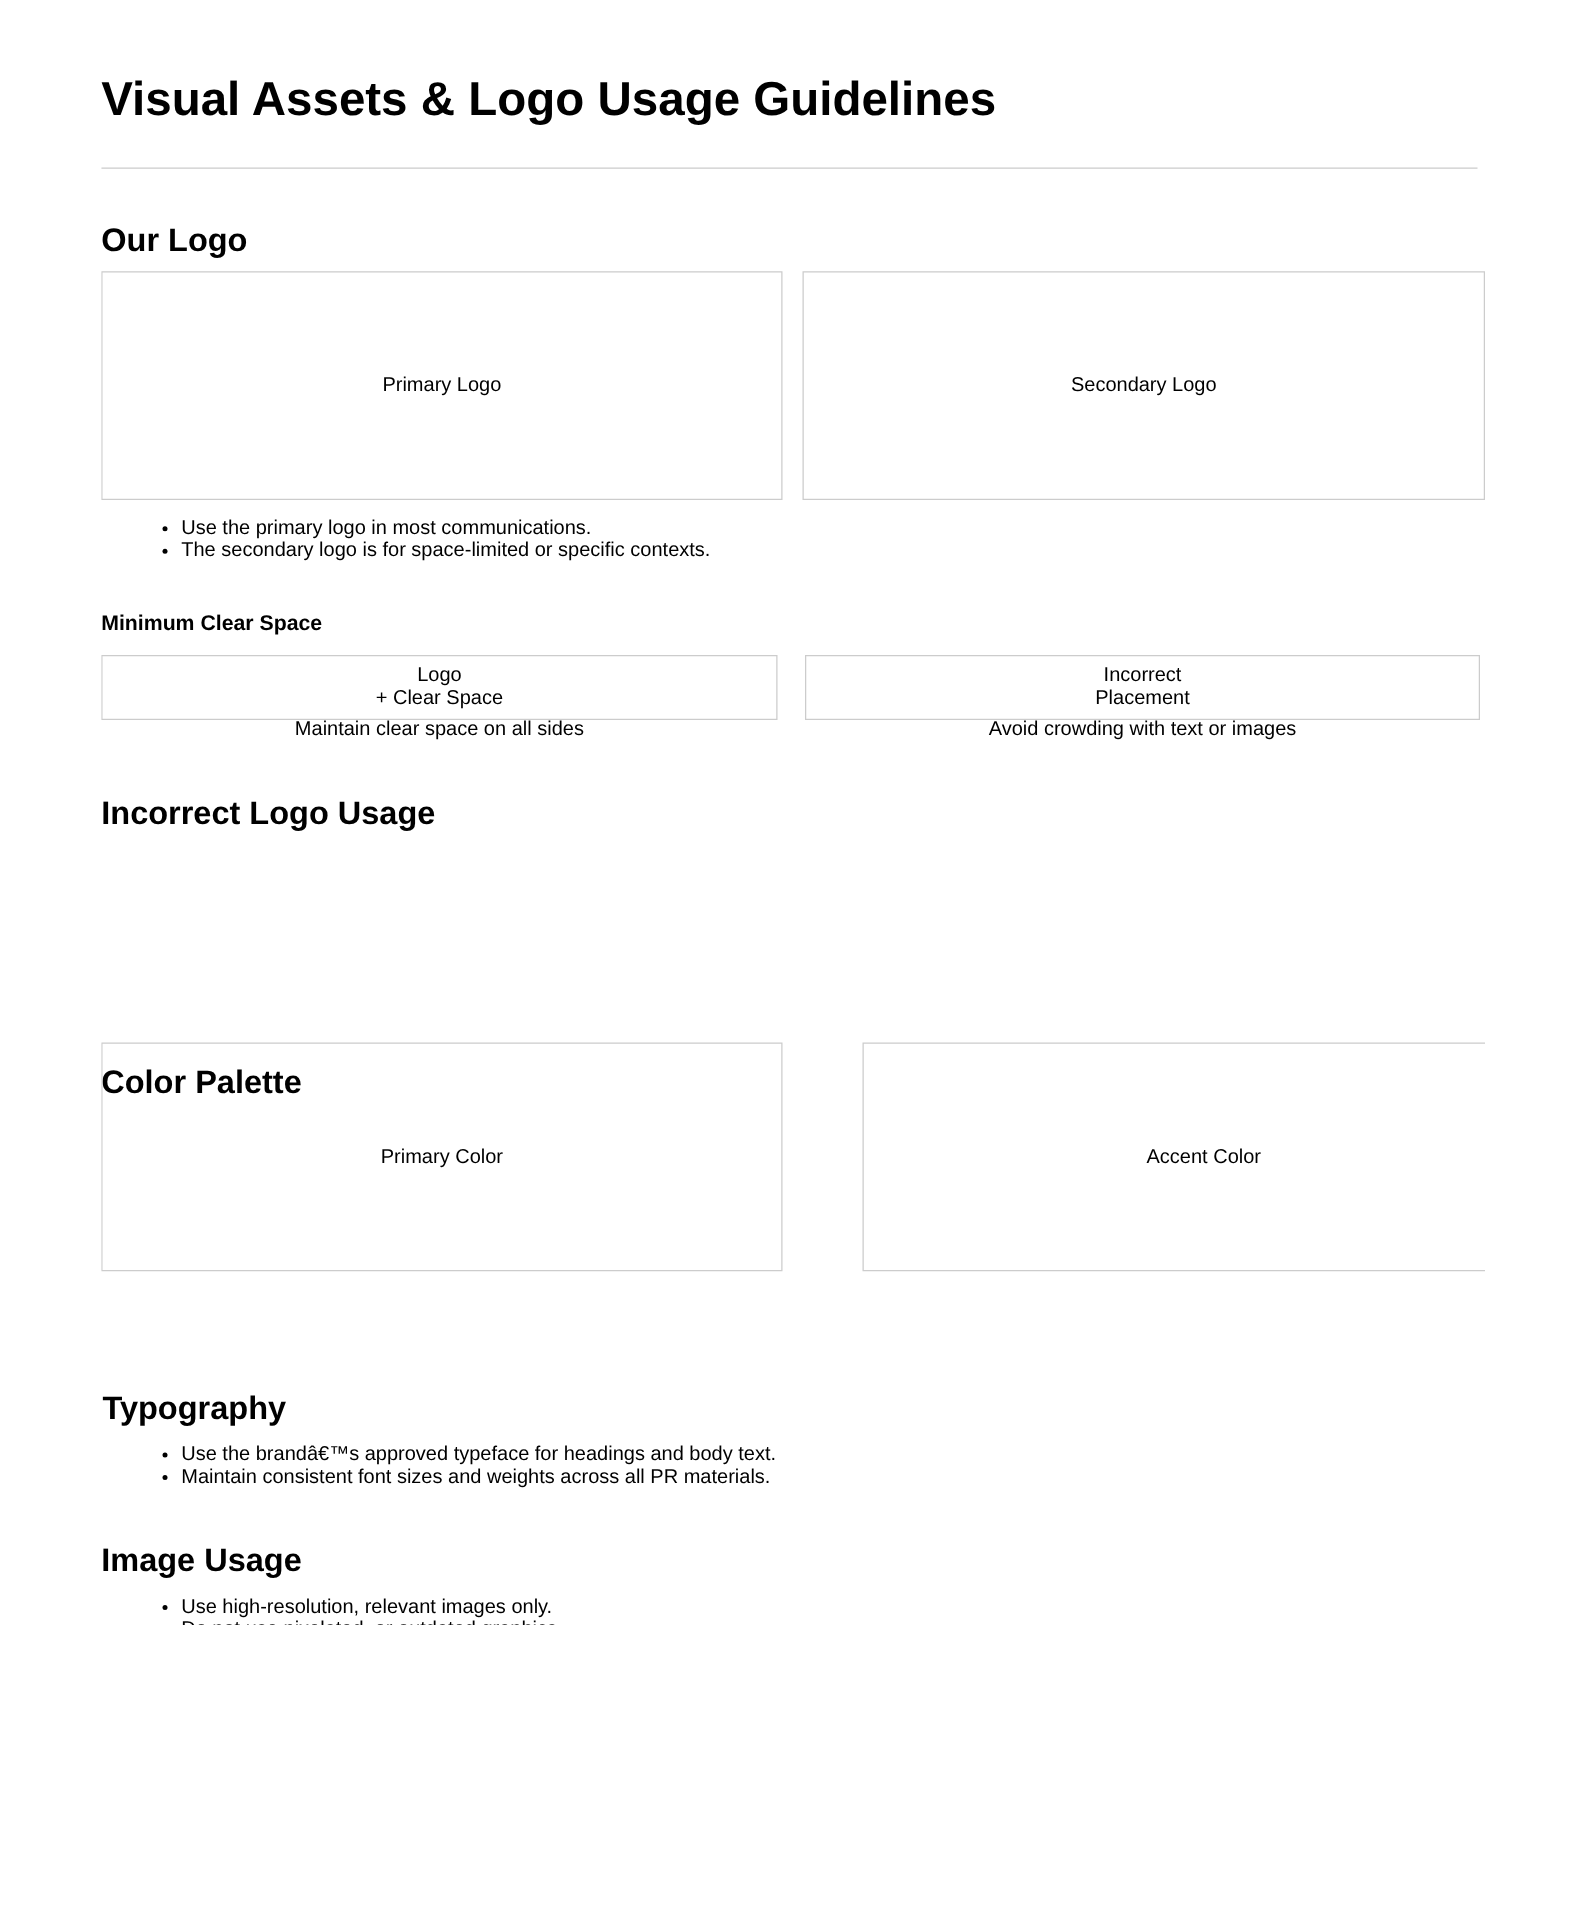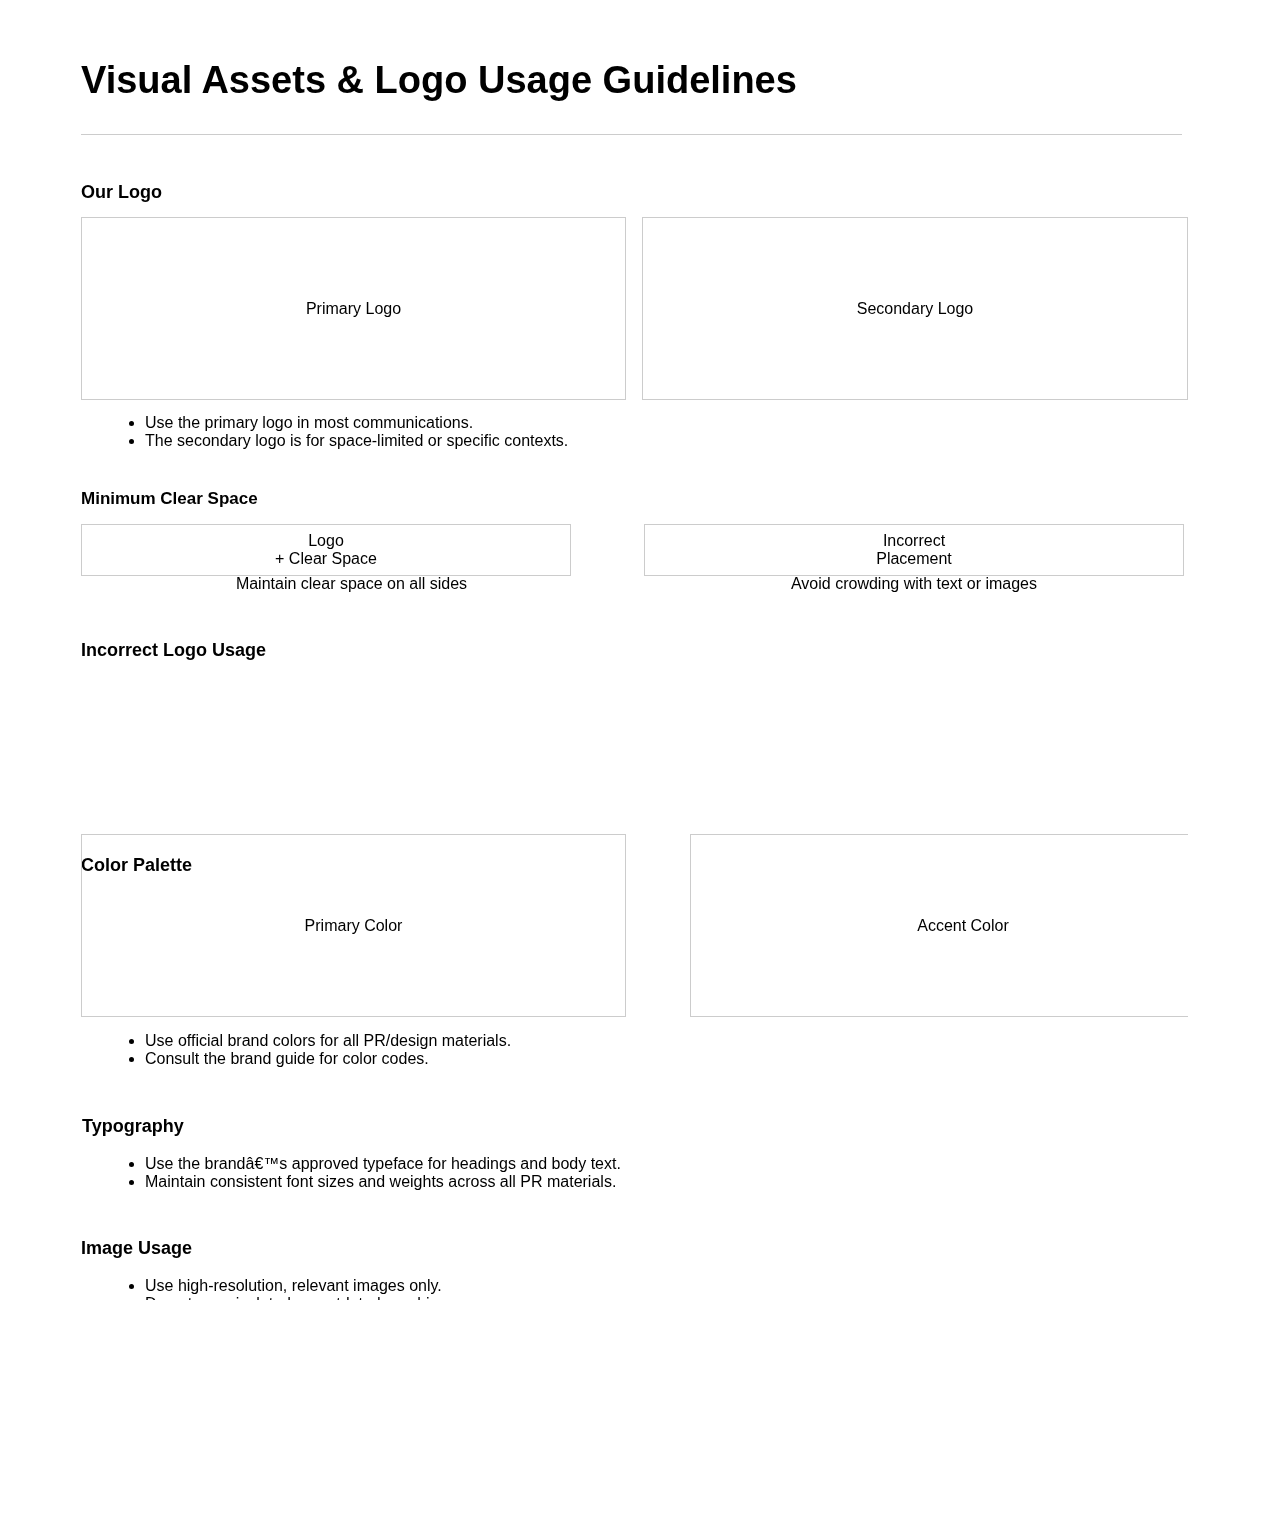--- a/index.html
+++ b/index.html
@@ -31,21 +31,21 @@
     }
     .hr {
       position: absolute;
       top: 134px;
       left: 0;
       width: 1101px;
       height: 0;
       border-top: 1px solid #cccccc;
     }
     h2 {
-      font-size: 18px;
+      font-size: 26px;
       font-weight: bold;
       margin: 0;
       position: absolute;
       left: 0;
       line-height: 26px;
     }
     h3 {
       font-size: 17px;
       font-weight: bold;
       margin: 0;
@@ -93,44 +93,40 @@
   </div>
   <div class="box" style="top:217px; left:561px; width:546px; height:183px;">
     <span>Secondary Logo</span>
   </div>
   <ul style="top:414px;">
     <li>Use the primary logo in most communications.</li>
     <li>The secondary logo is for space-limited or specific contexts.</li>
   </ul>
 
   <h3 style="top:489px;">Minimum Clear Space</h3>
-  <div class="box" style="top:524px; left:0; width:490px; height:52px; flex-direction:column;text-align:right;">
+  <div class="box" style="top:524px; left:0; width:541px; height:52px; flex-direction:column;text-align:right;">
     <span>Logo</span>
     <span>+ Clear Space</span>
   </div>
   <div class="caption" style="top:575px; left:0; width:541px;">Maintain clear space on all sides</div>
   <div class="box" style="top:524px; left:563px; width:540px; height:52px; flex-direction:column;">
     <span>Incorrect</span>
     <span>Placement</span>
   </div>
   <div class="caption" style="top:575px; left:563px; width:540px;">Avoid crowding with text or images</div>
 
   <h2 style="top:637px;">Incorrect Logo Usage</h2>
 
   <h2 style="top:840px;margin-top:12px;">Color Palette</h2>
   <div class="box" style="top:834px; left:0; width:545px; height:183px;">
     <span>Primary Color</span>
   </div>
   <div class="box" style="top:834px; left:561px; width:546px; height:183px;margin-left:48px;">
     <span>Accent Color</span>
   </div>
-  <ul style="top:1032px;">
-    <li>Use official brand colors for all PR/design materials.</li>
-    <li>Consult the brand guide for color codes.</li>
-  </ul>
 
   <h2 style="top:1113px; left:1px;">Typography</h2>
   <ul style="top:1155px;">
     <li>Use the brandâ€™s approved typeface for headings and body text.</li>
     <li>Maintain consistent font sizes and weights across all PR materials.</li>
   </ul>
 
   <h2 style="top:1235px;">Image Usage</h2>
   <ul style="top:1277px;">
     <li>Use high-resolution, relevant images only.</li>

